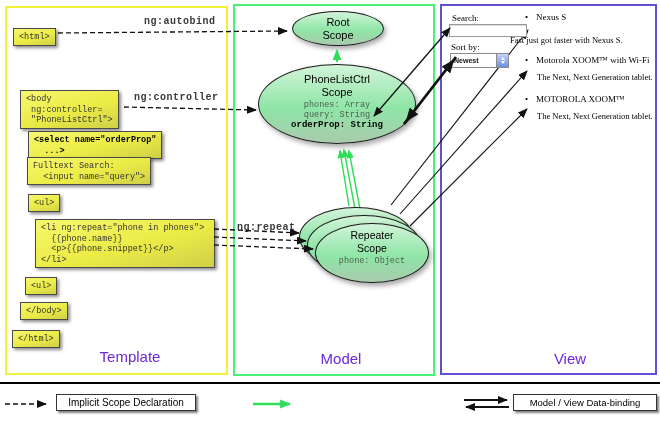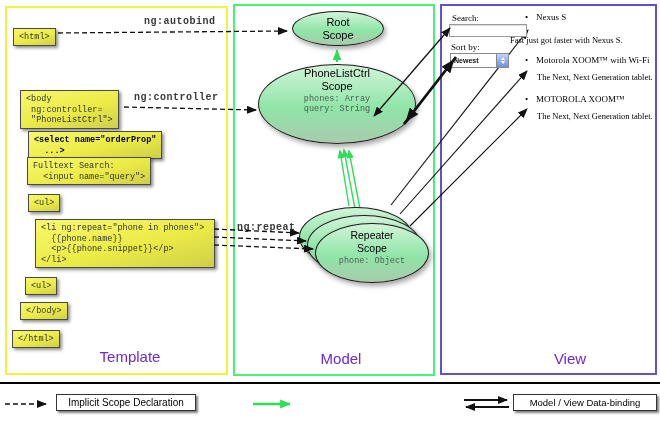--- a/index.html
+++ b/index.html
@@ -109,24 +109,25 @@
   <div class="nglabel" style="left:144px;top:16px;">ng:autobind</div>
   <div class="nglabel" style="left:134px;top:92px;">ng:controller</div>
   <div class="nglabel" style="left:237px;top:222px;">ng:repeat</div>
 
   <div class="ellipse" style="left:292px;top:11px;width:90px;height:33px;">
     <div class="etitle" style="margin-top:4px;">Root
 Scope</div>
   </div>
 
   <div class="ellipse" style="left:258px;top:64px;width:156px;height:78px;">
-    <div class="etitle" style="margin-top:2px;">PhoneListCtrl
+    <div class="etitle" style="margin-top:8px;">PhoneListCtrl
 Scope</div>
     <div class="eprops" style="white-space:pre;">phones: Array
 query: String</div>
+    <div class="eprop-bold">orderProp: String</div>
   </div>
 
   <div class="ellipse" style="left:299px;top:207px;width:112px;height:58px;"></div>
   <div class="ellipse" style="left:307px;top:215px;width:112px;height:58px;"></div>
   <div class="ellipse" style="left:315px;top:223px;width:112px;height:58px;">
     <div class="etitle" style="margin-top:5px;font-size:10.5px;">Repeater
 Scope</div>
     <div class="eprops">phone: Object</div>
   </div>
 

